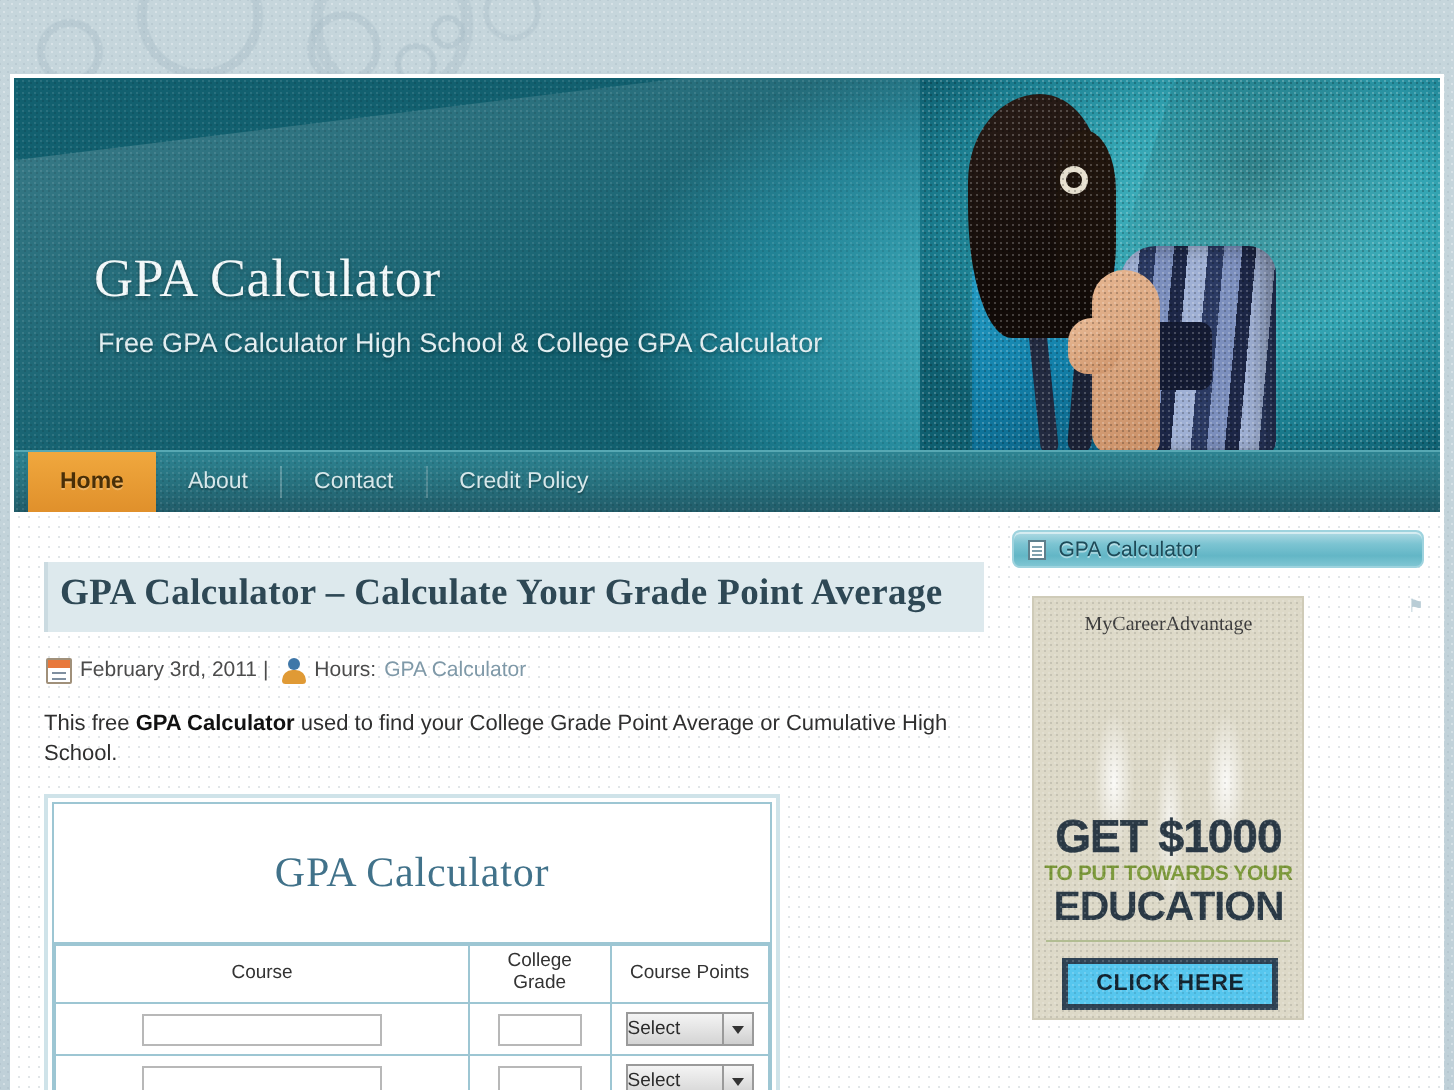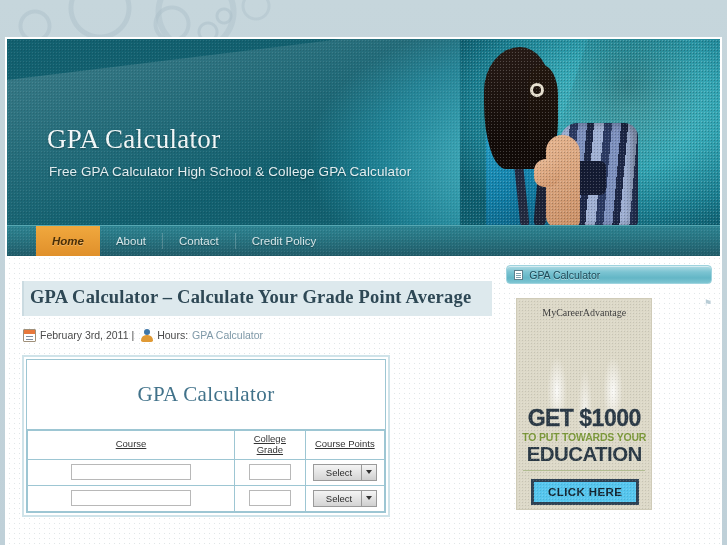--- a/index.html
+++ b/index.html
@@ -196,21 +196,21 @@
   }
   .nav-item {
     position: relative;
     display: flex; align-items: center; justify-content: center;
     font-size: 11.5px;
     color: #d6e7ea;
     padding: 0 16px;
     text-shadow: 0 1px 1px rgba(0,0,0,.35);
     cursor: pointer;
   }
-  .nav-item.first { margin-left: 29px; font-style: italic; }
+  .nav-item.first { margin-left: 7px; }
   .nav-item.active {
     background: linear-gradient(#f0a83e, #e0902b);
     color: #4a2f07;
     font-weight: bold;
     text-shadow: 0 1px 0 rgba(255,255,255,.25);
     min-width: 58px;
   }
   .nav-sep {
     width: 1px; margin: 7px 0;
     background: rgba(255,255,255,.22);
@@ -304,42 +304,41 @@
   }
   table.calc-table {
     width: 100%; border-collapse: collapse; background: #fff;
   }
   table.calc-table th, table.calc-table td {
     border: 1px solid #9dc6d3;
     font-size: 9.5px; color: #333;
     font-weight: normal;
     text-align: center;
     padding: 3px 2px;
-    text-decoration: underline;
   }
   table.calc-table th { height: 25px; line-height: 1.15; }
   table.calc-table td { height: 26px; }
   .col-course { width: 212px; }
   .col-credit { width: 72px; }
   .col-grade  { width: 80px; }
   .inp-course {
     width: 120px; height: 16px;
     border: 1px solid #b8b8b8; background: #fff;
   }
   .inp-credit {
     width: 42px; height: 16px;
     border: 1px solid #b8b8b8; background: #fff;
   }
   .sel-grade {
     display: inline-flex; align-items: center;
     width: 64px; height: 17px;
     border: 1px solid #9a9a9a;
     background: linear-gradient(#f4f4f4, #d4d4d4);
     font-size: 9.5px; color: #2b2b2b;
-    padding-left: 12px;
+    padding-left: 0;
     position: relative;
     cursor: pointer;
     text-align: center;
   }
   .sel-grade .arrow {
     position: absolute; right: 0; top: 0; bottom: 0; width: 15px;
     border-left: 1px solid #9a9a9a;
     background: linear-gradient(#f6f6f6, #cfcfcf);
     display: flex; align-items: center; justify-content: center;
   }
@@ -502,20 +501,21 @@
       <h1 class="post-title">GPA Calculator – Calculate Your Grade Point Average</h1>
 
       <div class="post-meta">
         <span class="ico-cal"></span>
         <span>February 3rd, 2011 |</span>
         <span class="ico-user"></span>
         <span>Hours:</span>
         <span class="meta-link">GPA Calculator</span>
       </div>
 
+      <p class="body-text"><span>This free </span><b>GPA Calculator</b><span> used to find your College Grade Point Average or Cumulative High School.</span></p>
 
       <div class="calc">
         <div class="calc-inner">
           <div class="calc-head">
             <span>GPA Calculator</span>
           </div>
 
           <table class="calc-table">
             <thead>
               <tr>

